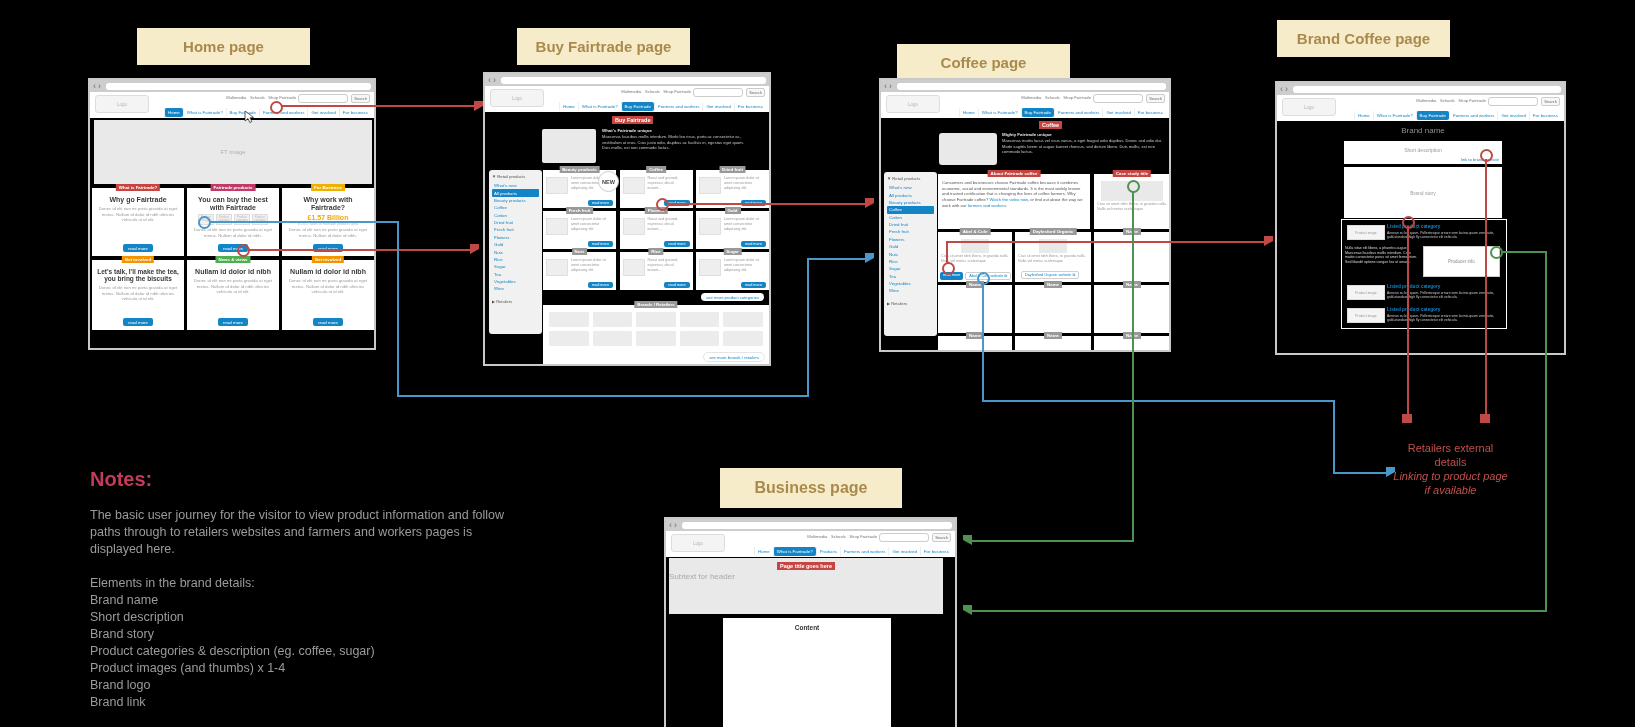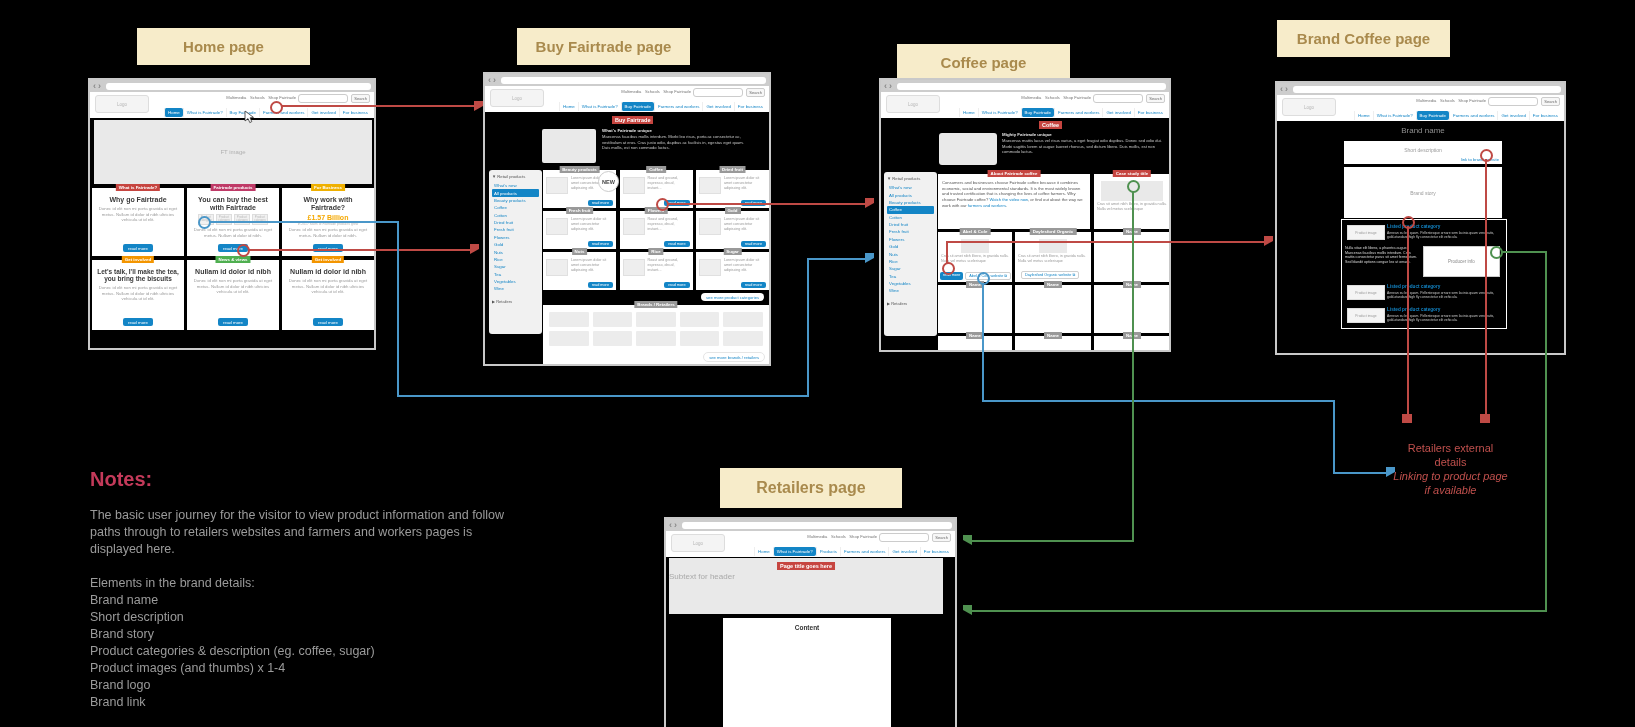--- a/index.html
+++ b/index.html
@@ -92,21 +92,21 @@
 </style>
 </head>
 <body>
 
 <div id="canvas">
 
   <div class="plabel" style="left:137px;top:28px;width:173px;height:37px;">Home page</div>
   <div class="plabel" style="left:517px;top:28px;width:173px;height:37px;">Buy Fairtrade page</div>
   <div class="plabel" style="left:897px;top:44px;width:173px;height:37px;">Coffee page</div>
   <div class="plabel" style="left:1277px;top:20px;width:173px;height:37px;">Brand Coffee page</div>
-  <div class="plabel" style="left:720px;top:468px;width:182px;height:40px;font-size:16px;">Retailers page</div>
+  <div class="plabel" style="left:720px;top:468px;width:182px;height:40px;font-size:16px;">Business page</div>
 
   <div class="win" style="left:88px;top:78px;width:288px;height:272px;">
     <div class="winbar">
       <span class="chev">‹</span>
       <span class="chev">›</span>
       <span class="urlbar"></span>
     </div>
     <div class="whdr" style="top:12px;height:26px;">
       <div class="logo">Logo</div>
       <div class="util">Multimedia   Schools   Shop Fairtrade</div>

